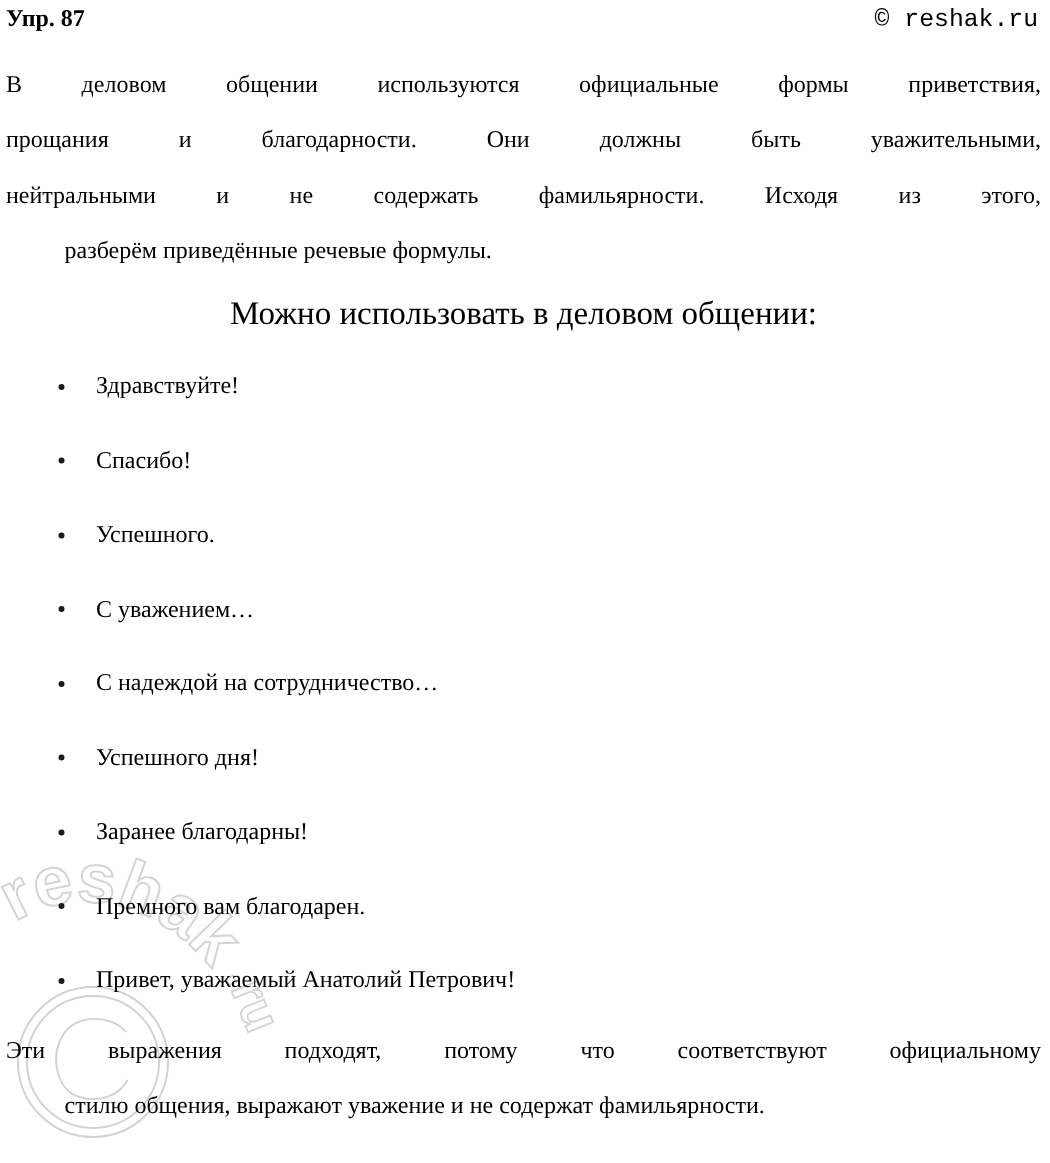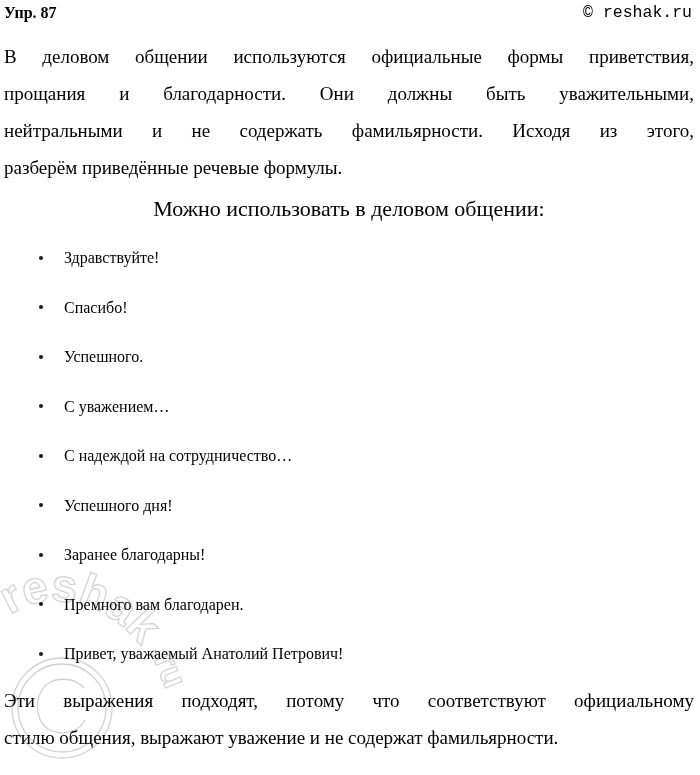--- a/index.html
+++ b/index.html
@@ -47,21 +47,21 @@
     right: 2px;
     top: 1px;
     font-size: 16.5px;
     line-height: 22px;
     white-space: nowrap;
     font-family: Liberation Mono, monospace;
   }
 
   
   .para {
-    font-size: 19px;
+    font-size: 16px;
     line-height: 37px;
     text-align: justify;
     text-justify: inter-word;
     margin: 0;
     position: relative;
     z-index: 2;
   }
   .para.intro {
     margin-top: 11px;
   }
@@ -70,20 +70,21 @@
   }
   
   .para .line {
     display: block;
     text-align: justify;
     text-align-last: justify;
     white-space: nowrap;
   }
   .para .line.last {
     text-align-last: left;
+    margin-left: 39px;
   }
 
   .section-heading {
     font-size: 22px;
     font-weight: normal;
     line-height: 37px;
     margin: 4px 0 0 0;
     position: relative;
     z-index: 2;
     white-space: nowrap;

